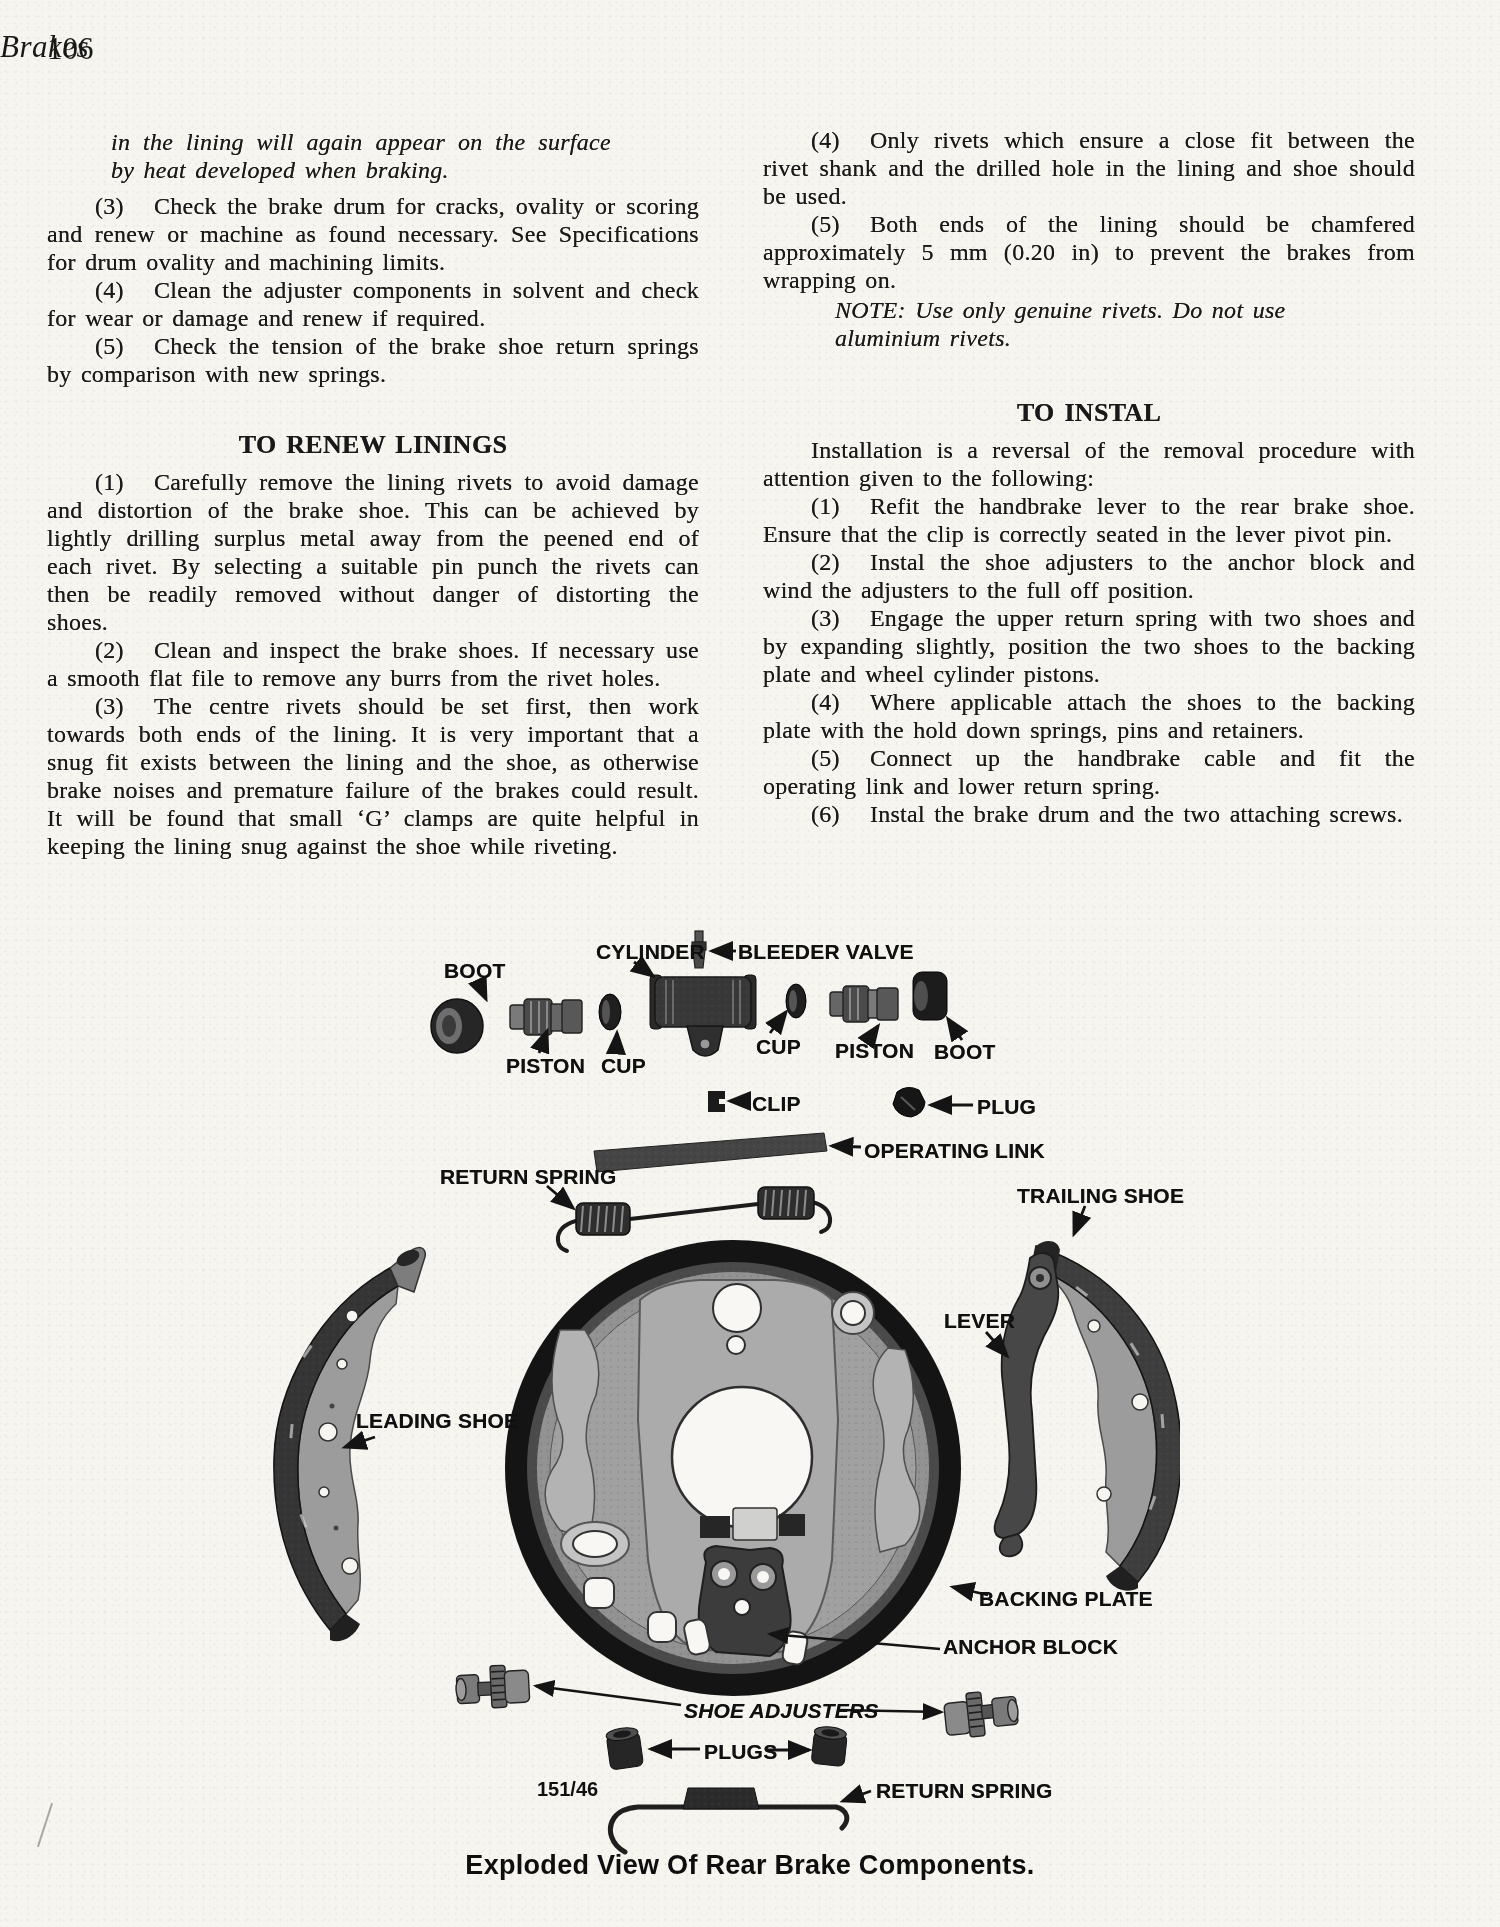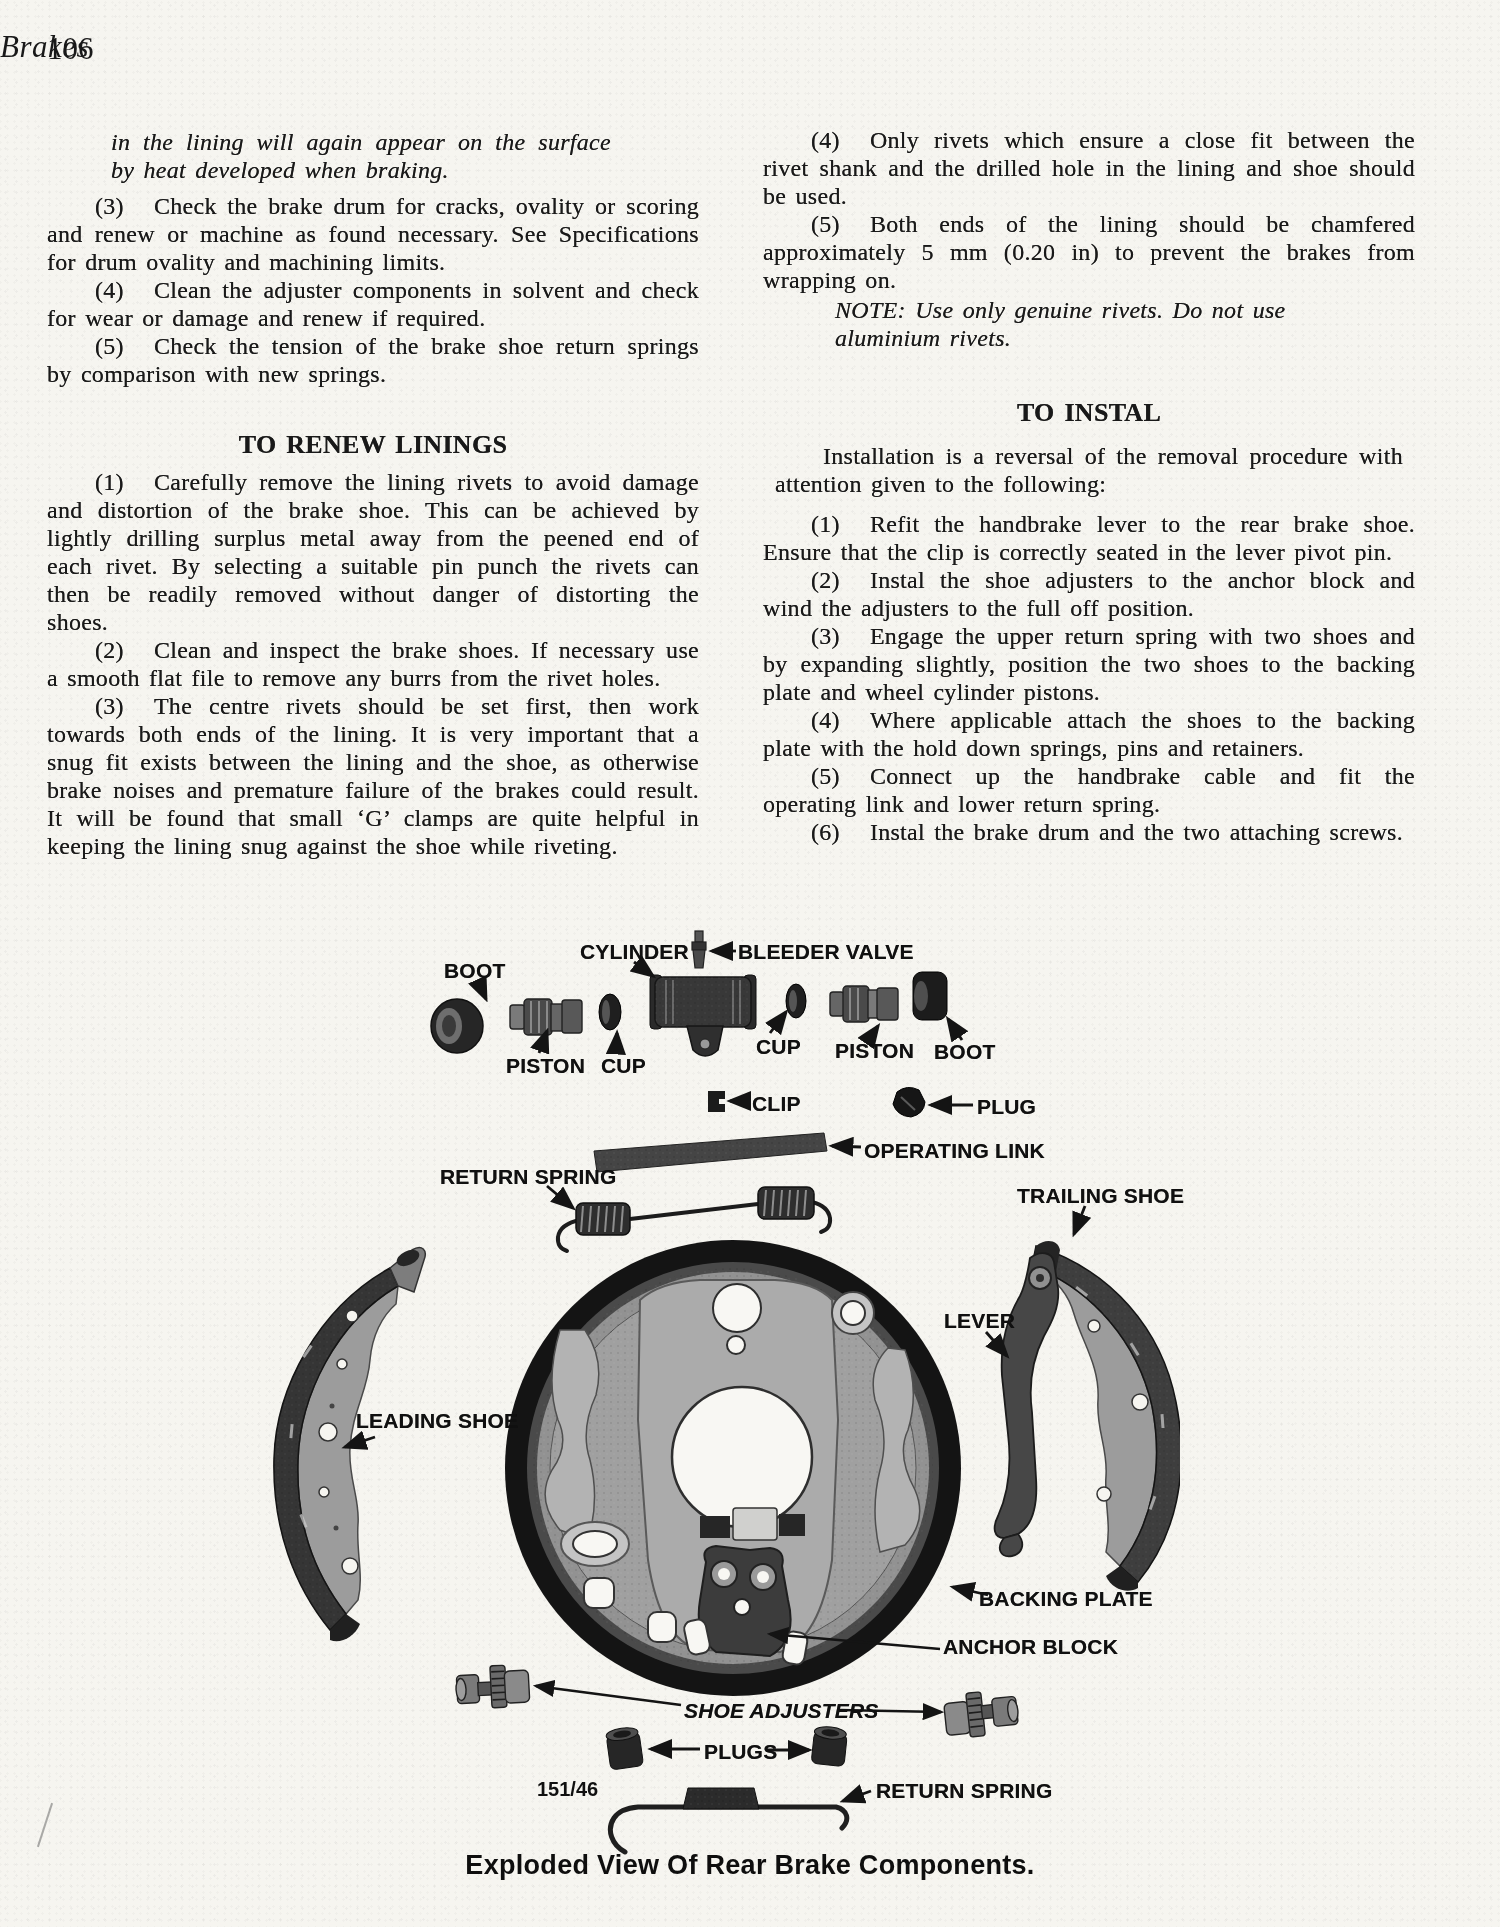--- a/index.html
+++ b/index.html
@@ -38,21 +38,21 @@
   .quote{margin:2px 0 8px 64px;width:500px;font-style:italic;}
   .para{margin:0;text-indent:48px;}
   .pnum{margin-right:30px;}
   h2.sechead{
     font:bold 26px/34px "Liberation Serif", serif;
     letter-spacing:.3px;margin:40px 0 6px 0;
     text-align:center;text-indent:0;
   }
   .col-right h2.sechead{margin-top:44px;}
   .note{margin:2px 0 0 72px;width:460px;font-style:italic;text-align:left;}
-  .intro{margin:12px;text-indent:48px;}
+  .intro{margin:0;text-indent:48px;}
   .dlabel{
     position:absolute;
     font:bold 21px/1 "Liberation Sans", sans-serif;
     color:#101010;letter-spacing:.2px;white-space:nowrap;
     text-shadow:0 0 .4px rgba(0,0,0,.6);
   }
   .fignum{
     position:absolute;left:537px;top:1779px;
     font:bold 20px/1 "Liberation Sans", sans-serif;color:#101010;
   }
@@ -346,21 +346,21 @@
       <line x1="940" y1="1649" x2="770" y2="1634" stroke-width="2.4" marker-end="url(#ah)"></line>
       <line x1="681" y1="1705" x2="536" y2="1686" stroke-width="2.4" marker-end="url(#ah)"></line>
       <line x1="839" y1="1710" x2="941" y2="1712" stroke-width="2.4" marker-end="url(#ah)"></line>
       <line x1="700" y1="1749" x2="651" y2="1749" marker-end="url(#ah)"></line>
       <line x1="766" y1="1750" x2="809" y2="1750" marker-end="url(#ah)"></line>
       <line x1="871" y1="1791" x2="843" y2="1801" marker-end="url(#ah)"></line>
     </g>
   </svg>
 
   <div class="dlabel" style="left:444px;top:960px;">BOOT</div>
-  <div class="dlabel" style="left:580px;top:941px;">CYLINDER</div>
+  <div class="dlabel" style="left:596px;top:941px;">CYLINDER</div>
   <div class="dlabel" style="left:738px;top:941px;">BLEEDER VALVE</div>
   <div class="dlabel" style="left:506px;top:1055px;">PISTON</div>
   <div class="dlabel" style="left:601px;top:1055px;">CUP</div>
   <div class="dlabel" style="left:756px;top:1036px;">CUP</div>
   <div class="dlabel" style="left:835px;top:1040px;">PISTON</div>
   <div class="dlabel" style="left:934px;top:1041px;">BOOT</div>
   <div class="dlabel" style="left:752px;top:1093px;">CLIP</div>
   <div class="dlabel" style="left:977px;top:1096px;">PLUG</div>
   <div class="dlabel" style="left:864px;top:1140px;">OPERATING LINK</div>
   <div class="dlabel" style="left:440px;top:1166px;">RETURN SPRING</div>

